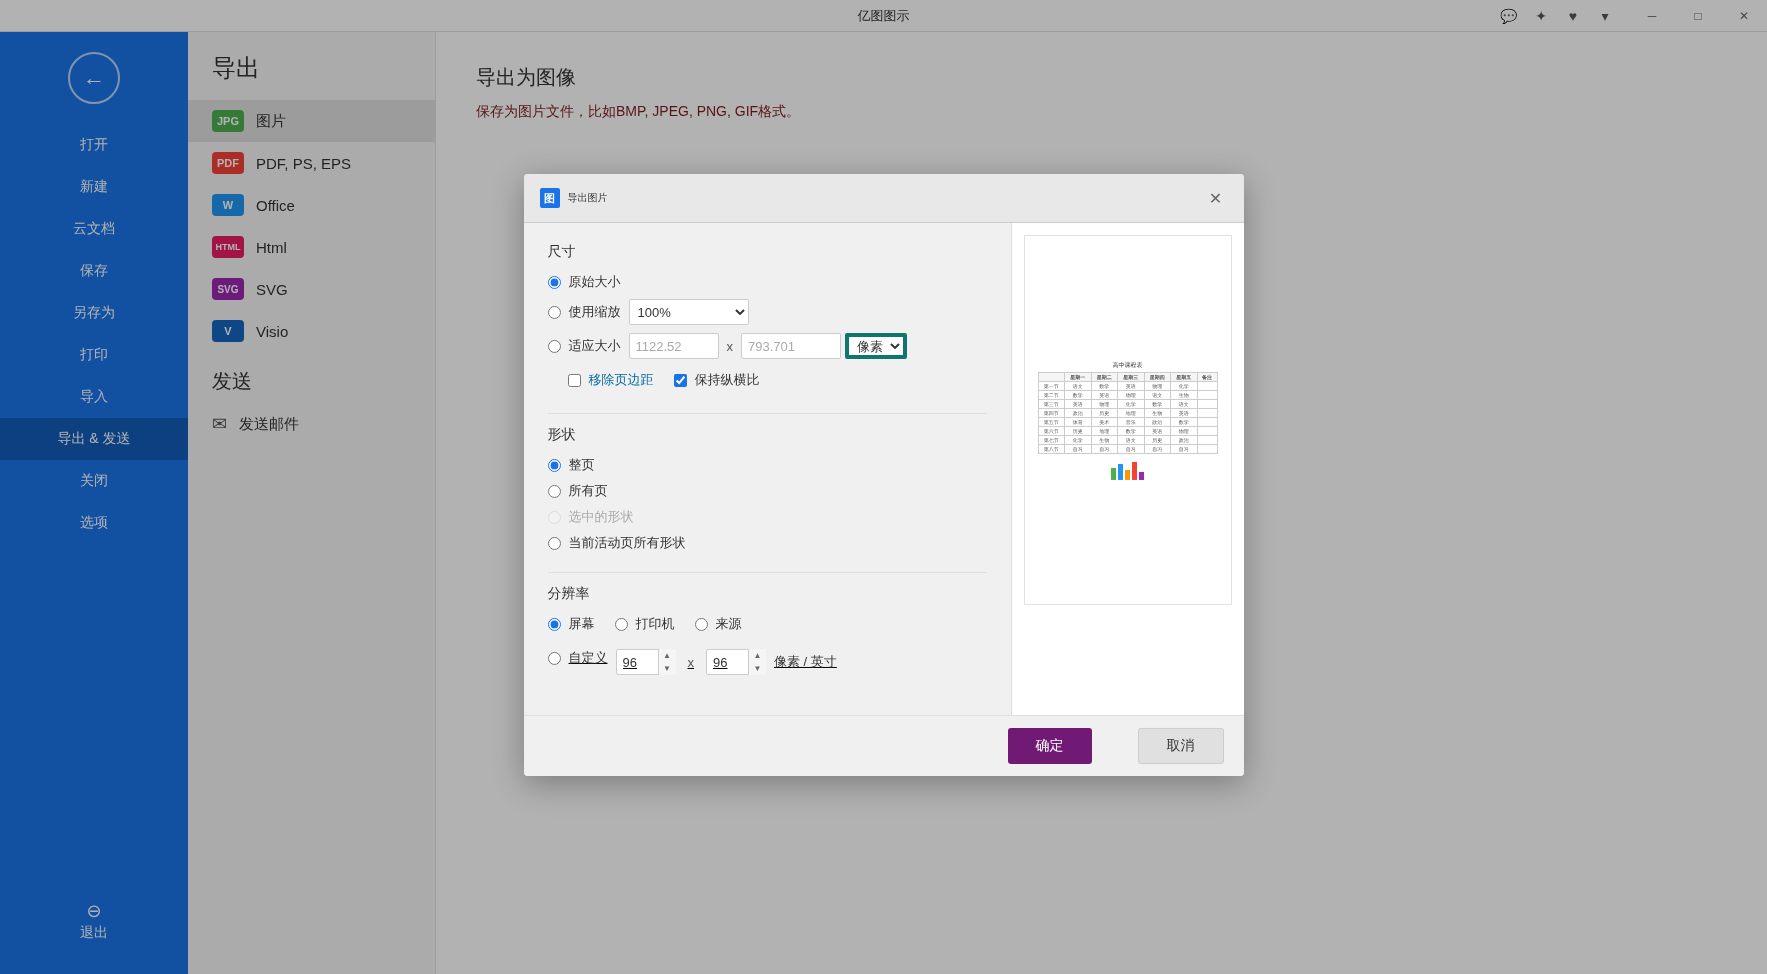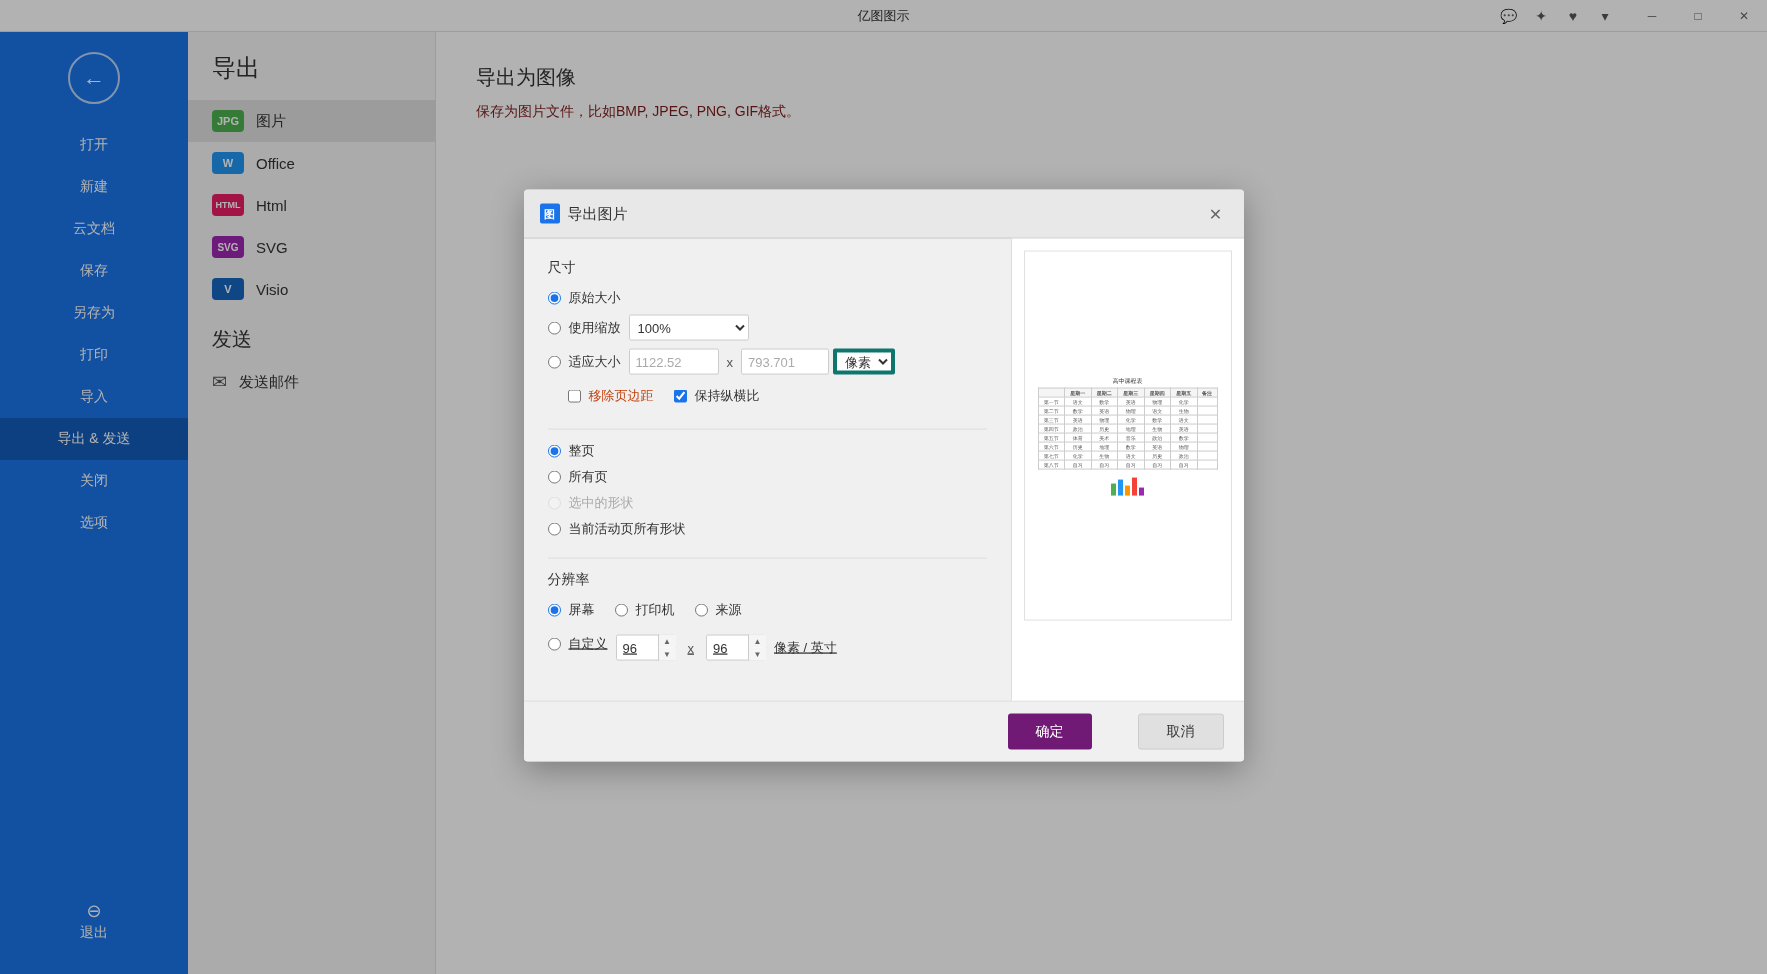--- a/index.html
+++ b/index.html
@@ -105,21 +105,21 @@
       overflow: hidden;
     }
     .dialog-header {
       background: #e8e8e8; padding: 12px 16px; display: flex; align-items: center;
       gap: 8px; border-bottom: 1px solid #ccc;
     }
     .dialog-header-icon {
       width: 20px; height: 20px; background: #1a73e8; border-radius: 2px;
       display: flex; align-items: center; justify-content: center; color: #fff; font-size: 11px; font-weight: bold;
     }
-    .dialog-title { font-size: 15px; color: #333; flex: 1; }
+    .dialog-title { font-size: 10px; color: #333; flex: 1; }
     .dialog-close {
       width: 24px; height: 24px; display: flex; align-items: center; justify-content: center;
       cursor: pointer; color: #666; font-size: 16px;
     }
 
     .dialog-body {
       display: flex; padding: 0;
     }
     .dialog-left {
       flex: 1; padding: 20px 24px; border-right: 1px solid #ddd;
@@ -157,21 +157,21 @@
     }
     select.zoom-select {
       height: 26px; border: 1px solid #ccc; background: #fff; padding: 0 4px;
       font-size: 13px; color: #333; border-radius: 2px; width: 120px; cursor: pointer;
     }
     .cross-label { font-size: 13px; color: #555; padding: 0 4px; }
 
     
     .checkbox-row { display: flex; align-items: center; gap: 8px; margin-top: 4px; margin-bottom: 4px; }
     .checkbox-row input[type=checkbox] { cursor: pointer; accent-color: #1a73e8; }
-    .checkbox-label { font-size: 13px; color: #c2410c; }
+    .checkbox-label { font-size: 13px; color: #0369a1; }
     .checkbox-label.active { color: #333; }
 
     
     .section-divider { height: 1px; background: #ddd; margin: 12px 0; }
 
     
     .res-row { display: flex; align-items: center; gap: 20px; margin-bottom: 8px; }
     .res-sub-row { display: flex; align-items: center; gap: 8px; text-decoration: underline; }
 
     
@@ -276,20 +276,24 @@
 <div class="main">
   <div class="export-panel">
 
     <div class="export-nav">
       <div class="export-nav-title">导出</div>
       <div class="export-nav-item active">
         <div class="export-nav-icon icon-jpg">JPG</div>
         <span>图片</span>
       </div>
       <div class="export-nav-item">
+        <div class="export-nav-icon icon-pdf">PDF</div>
+        <span>PDF, PS, EPS</span>
+      </div>
+      <div class="export-nav-item">
         <div class="export-nav-icon icon-office">W</div>
         <span>Office</span>
       </div>
       <div class="export-nav-item">
         <div class="export-nav-icon icon-html" style="font-size:9px;">HTML</div>
         <span>Html</span>
       </div>
       <div class="export-nav-item">
         <div class="export-nav-icon icon-svg" style="font-size:10px;">SVG</div>
         <span>SVG</span>
@@ -341,21 +345,21 @@
             <option>100%</option>
           </select>
         </div>
 
         <div class="radio-sub-row">
           <input type="radio" name="size" id="sz_fit" style="">
           <label for="sz_fit" class="radio-label">适应大小</label>
           <div class="input-with-select">
             <input type="text" class="text-input" style="width: 90px;" value="1122.52">
             <span class="cross-label">x</span>
-            <input type="text" class="text-input" style="width: 88px;" value="793.701">
+            <input type="text" class="text-input" style="width: 100px;" value="793.701">
             <select class="unit-select">
               <option>像素</option>
             </select>
           </div>
         </div>
 
         <div style="display:flex; gap:20px; margin-left:20px; margin-top:4px;">
           <div class="checkbox-row">
             <input type="checkbox" id="rm_margin" style="">
             <label for="rm_margin" class="checkbox-label">移除页边距</label>
@@ -363,20 +367,21 @@
           <div class="checkbox-row">
             <input type="checkbox" id="keep_ratio" checked="" style="">
             <label for="keep_ratio" class="checkbox-label active">保持纵横比</label>
           </div>
         </div>
       </div>
 
       <div class="section-divider"></div>
 
       <div class="section">
+        <div class="section-title">形状</div>
 
         <div class="radio-row">
           <input type="radio" name="shape" id="sh_whole" checked="" style="">
           <label for="sh_whole" class="radio-label">整页</label>
         </div>
         <div class="radio-row">
           <input type="radio" name="shape" id="sh_all" style="">
           <label for="sh_all" class="radio-label">所有页</label>
         </div>
         <div class="radio-row disabled">

